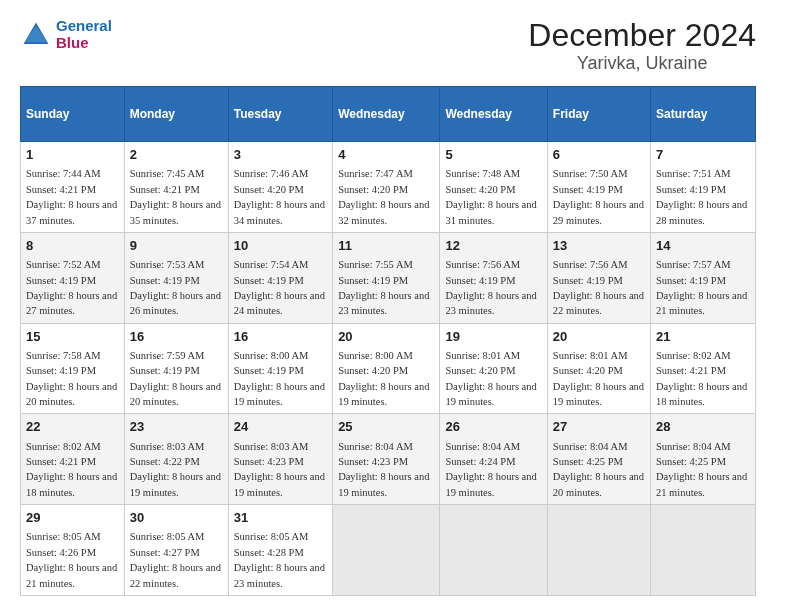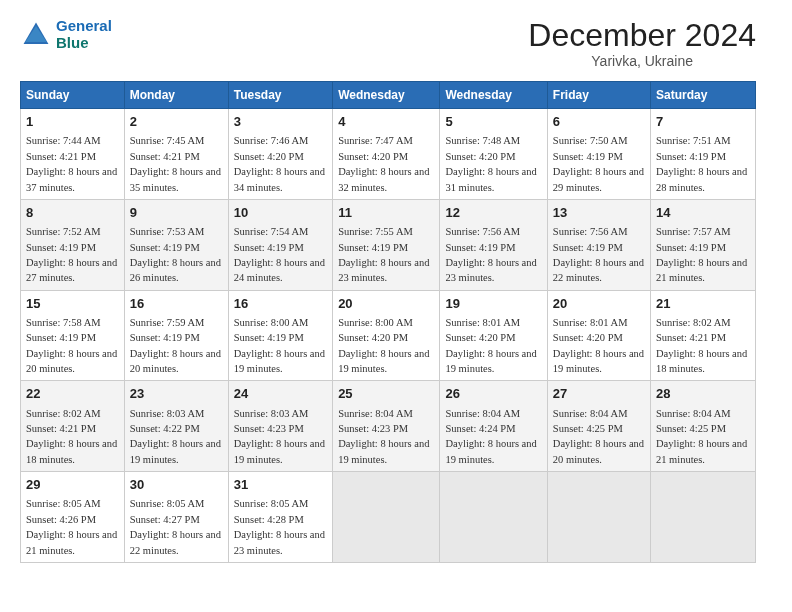--- a/index.html
+++ b/index.html
@@ -43,32 +43,32 @@
     .title-block {
       text-align: center;
     }
     .month-title {
       font-size: 32px;
       font-weight: 300;
       color: #222;
       line-height: 1.1;
     }
     .subtitle {
-      font-size: 14px;
+      font-size: 18px;
       color: #555;
     }
     .calendar {
       width: 100%;
       border-collapse: collapse;
       font-size: 11px;
     }
     .calendar thead tr th {
       background-color: #2a6db5;
       color: #fff;
-      padding: 6px 5px;
+      padding: 20px 5px;
       font-size: 12px;
       font-weight: 600;
       text-align: left;
       border: 1px solid #1e5a96;
     }
     .calendar tbody tr td {
       border: 1px solid #ccc;
       vertical-align: top;
       padding: 4px 5px;
       width: 113px;
@@ -101,21 +101,21 @@
 
 <div class="page">
   <div class="header">
     <div class="logo">
       <svg class="logo-icon" viewBox="0 0 36 36">
         <polygon points="18,4 32,28 4,28" fill="#2a6db5"></polygon>
         <polygon points="18,8 30,26 6,26" fill="#4a9fd4" opacity="0.5"></polygon>
       </svg>
       <div class="logo-text">
         <div><span>General</span></div>
-        <div><span style="color:#0f766e">Blue</span></div>
+        <div><span style="color:#be185d">Blue</span></div>
       </div>
     </div>
     <div class="title-block">
       <div class="month-title">December 2024</div>
       <div class="subtitle">Yarivka, Ukraine</div>
     </div>
   </div>
 
   <table class="calendar">
     <thead>

